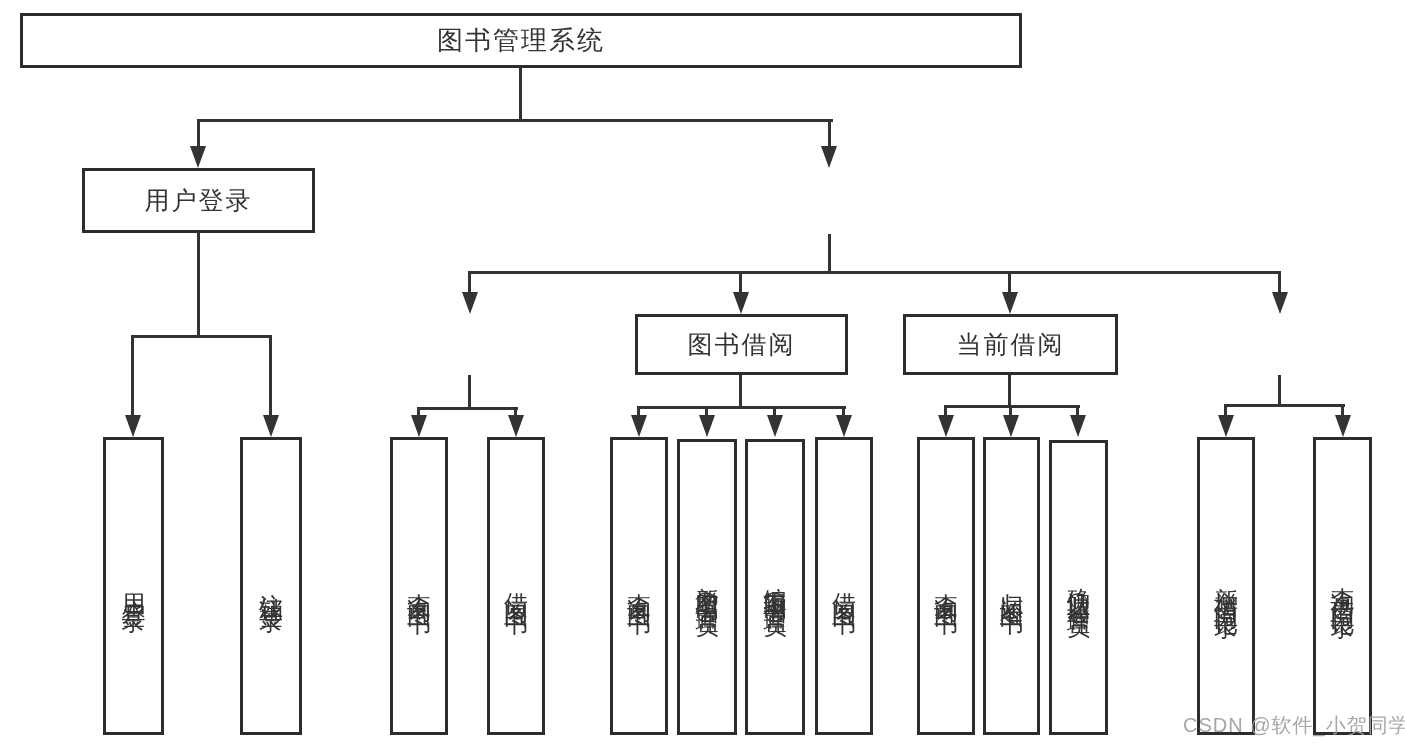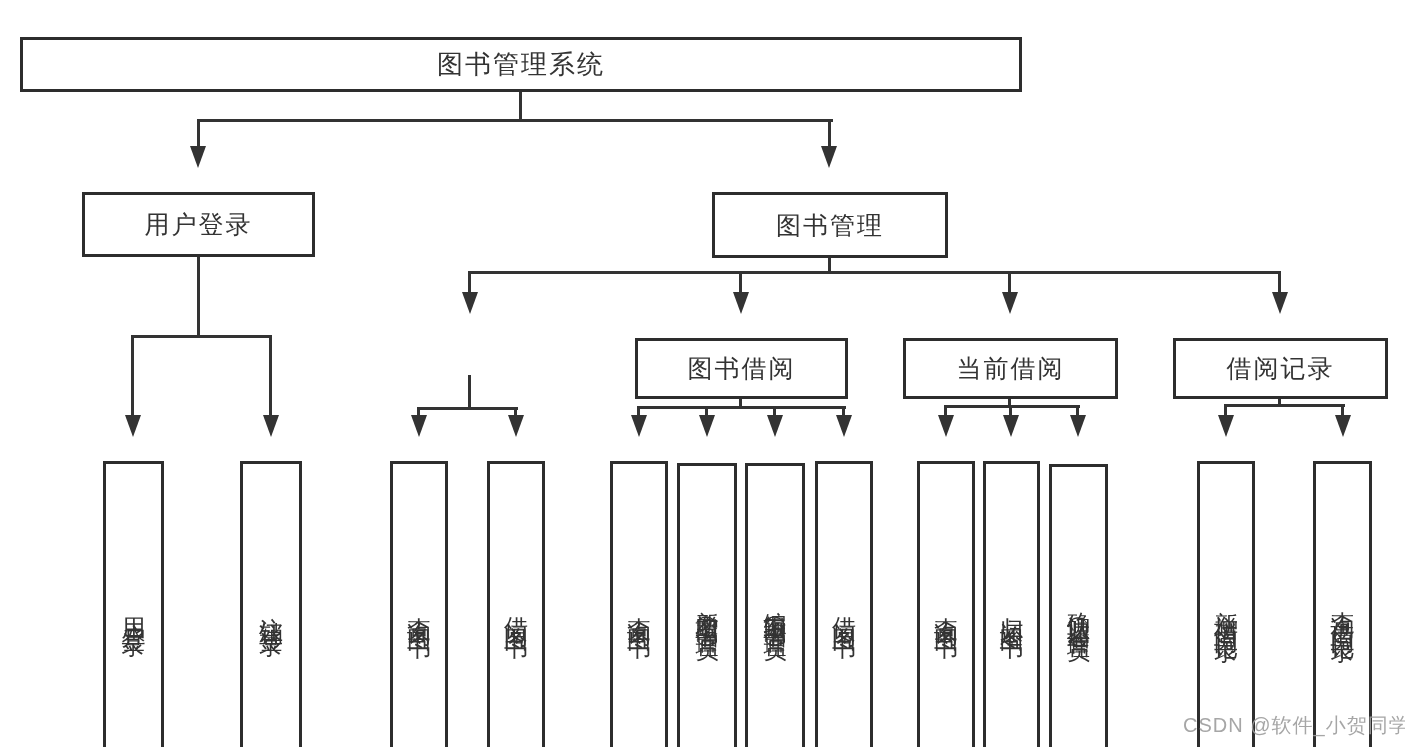--- a/index.html
+++ b/index.html
@@ -14,21 +14,20 @@
   .box {
     position: absolute;
     box-sizing: border-box;
     background: #ffffff;
     border: 3px solid #2d2d2d;
     color: #333333;
     display: flex;
     align-items: center;
     justify-content: center;
     text-align: center;
-    margin-top: 24px;
   }
   .hlabel {
     font-size: 25px;
     letter-spacing: 2px;
     white-space: nowrap;
   }
   .root-label { font-size: 26px; }
   .vlabel {
     writing-mode: vertical-rl;
     text-orientation: mixed;
@@ -126,36 +125,30 @@
   <div class="arrow" style="left:1335px; top:415px;"></div>
 
   <div class="box" style="left:20px; top:13px; width:1002px; height:55px;">
     <span class="hlabel root-label">图书管理系统</span>
   </div>
 
   <div class="box" style="left:82px; top:168px; width:233px; height:65px;">
     <span class="hlabel">用户登录</span>
   </div>
 
-  <div class="box" style="left:712px; top:168px; width:236px; height:66px;">
-    <span class="hlabel">图书管理</span>
-  </div>
 
 
   <div class="box" style="left:903px; top:314px; width:215px; height:61px;">
     <span class="hlabel">当前借阅</span>
   </div>
 
   <div class="box" style="left:635px; top:314px; width:213px; height:61px;">
     <span class="hlabel">图书借阅</span>
   </div>
 
-  <div class="box" style="left:1173px; top:314px; width:215px; height:61px;">
-    <span class="hlabel">借阅记录</span>
-  </div>
 
   <div class="box" style="left:103px; top:437px; width:61px; height:298px;">
     <span class="vlabel">用户登录</span>
   </div>
   <div class="box" style="left:240px; top:437px; width:62px; height:298px;">
     <span class="vlabel">注销登录</span>
   </div>
 
   <div class="box" style="left:390px; top:437px; width:58px; height:298px;">
     <span class="vlabel">查询图书</span>

